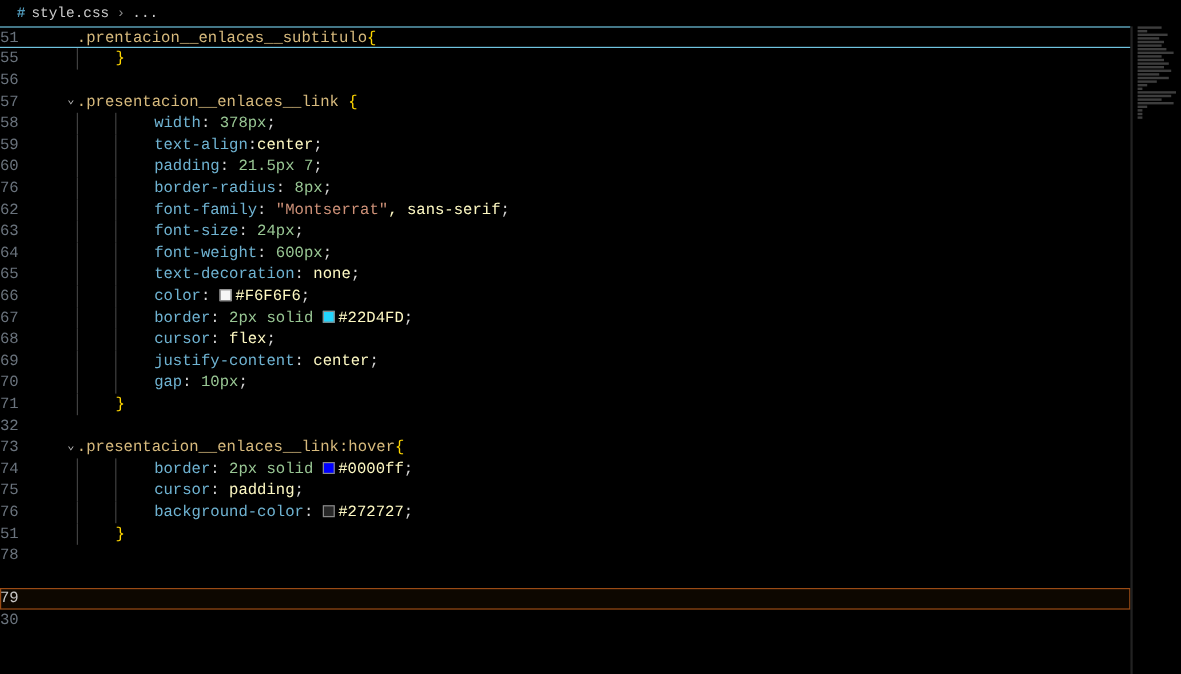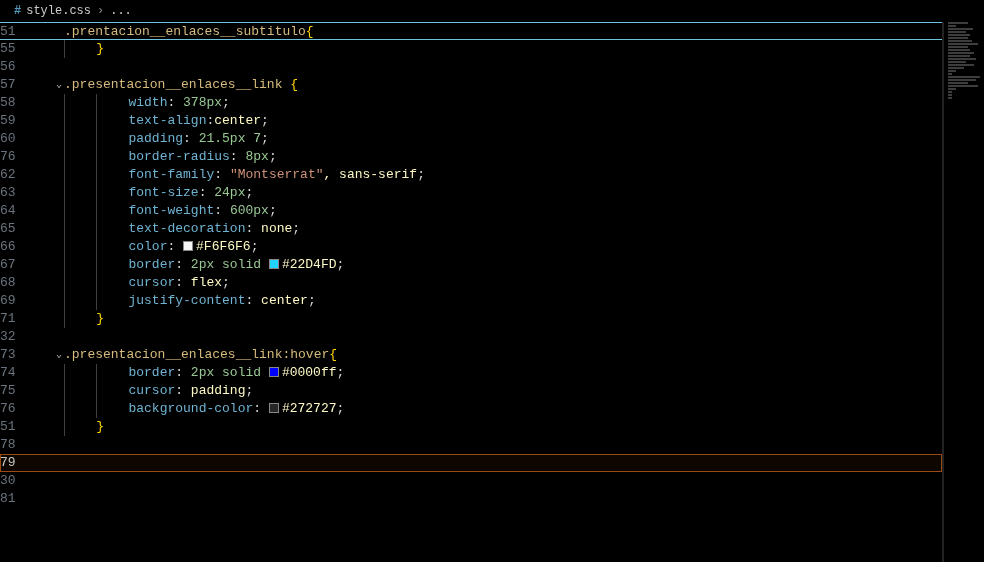--- a/index.html
+++ b/index.html
@@ -87,20 +87,21 @@
     border: 1px solid #888;
     vertical-align: middle;
     margin-right: 3px;
     position: relative;
     top: -1px;
   }
   .cursor-line {
     background: rgba(255,140,0,0.05);
     outline: 1px solid #9a4b15;
     outline-offset: -1px;
+    margin-top: 18px;
   }
   .cursor-line .gutter { color: #c6c6c6; }
   .minimap {
     position: absolute;
     top: 22px;
     right: 0;
     width: 40px;
     height: 540px;
     background: #000;
     opacity: 0.6;
@@ -150,31 +151,31 @@
         <div class="line"><div class="gutter">60</div><div class="code"><span class="indent-guide" style="margin-left:0px;">&nbsp;&nbsp;&nbsp;&nbsp;</span><span class="indent-guide" style="margin-left:0px;">&nbsp;&nbsp;&nbsp;&nbsp;</span><span class="prop">padding</span><span class="punc">: </span><span class="num">21.5px 7</span><span class="punc">;</span></div></div>
         <div class="line"><div class="gutter">76</div><div class="code"><span class="indent-guide" style="margin-left:0px;">&nbsp;&nbsp;&nbsp;&nbsp;</span><span class="indent-guide" style="margin-left:0px;">&nbsp;&nbsp;&nbsp;&nbsp;</span><span class="prop">border-radius</span><span class="punc">: </span><span class="num">8px</span><span class="punc">;</span></div></div>
         <div class="line"><div class="gutter">62</div><div class="code"><span class="indent-guide" style="margin-left:0px;">&nbsp;&nbsp;&nbsp;&nbsp;</span><span class="indent-guide" style="margin-left:0px;">&nbsp;&nbsp;&nbsp;&nbsp;</span><span class="prop">font-family</span><span class="punc">: </span><span class="str">"Montserrat"</span><span class="val">, sans-serif</span><span class="punc">;</span></div></div>
         <div class="line"><div class="gutter">63</div><div class="code"><span class="indent-guide" style="margin-left:0px;">&nbsp;&nbsp;&nbsp;&nbsp;</span><span class="indent-guide" style="margin-left:0px;">&nbsp;&nbsp;&nbsp;&nbsp;</span><span class="prop">font-size</span><span class="punc">: </span><span class="num">24px</span><span class="punc">;</span></div></div>
         <div class="line"><div class="gutter">64</div><div class="code"><span class="indent-guide" style="margin-left:0px;">&nbsp;&nbsp;&nbsp;&nbsp;</span><span class="indent-guide" style="margin-left:0px;">&nbsp;&nbsp;&nbsp;&nbsp;</span><span class="prop">font-weight</span><span class="punc">: </span><span class="num">600px</span><span class="punc">;</span></div></div>
         <div class="line"><div class="gutter">65</div><div class="code"><span class="indent-guide" style="margin-left:0px;">&nbsp;&nbsp;&nbsp;&nbsp;</span><span class="indent-guide" style="margin-left:0px;">&nbsp;&nbsp;&nbsp;&nbsp;</span><span class="prop">text-decoration</span><span class="punc">: </span><span class="val">none</span><span class="punc">;</span></div></div>
         <div class="line"><div class="gutter">66</div><div class="code"><span class="indent-guide" style="margin-left:0px;">&nbsp;&nbsp;&nbsp;&nbsp;</span><span class="indent-guide" style="margin-left:0px;">&nbsp;&nbsp;&nbsp;&nbsp;</span><span class="prop">color</span><span class="punc">: </span><span class="swatch" style="background:#F6F6F6"></span><span class="val">#F6F6F6</span><span class="punc">;</span></div></div>
         <div class="line"><div class="gutter">67</div><div class="code"><span class="indent-guide" style="margin-left:0px;">&nbsp;&nbsp;&nbsp;&nbsp;</span><span class="indent-guide" style="margin-left:0px;">&nbsp;&nbsp;&nbsp;&nbsp;</span><span class="prop">border</span><span class="punc">: </span><span class="num">2px solid </span><span class="swatch" style="background:#22D4FD"></span><span class="val">#22D4FD</span><span class="punc">;</span></div></div>
         <div class="line"><div class="gutter">68</div><div class="code"><span class="indent-guide" style="margin-left:0px;">&nbsp;&nbsp;&nbsp;&nbsp;</span><span class="indent-guide" style="margin-left:0px;">&nbsp;&nbsp;&nbsp;&nbsp;</span><span class="prop">cursor</span><span class="punc">: </span><span class="val">flex</span><span class="punc">;</span></div></div>
         <div class="line"><div class="gutter">69</div><div class="code"><span class="indent-guide" style="margin-left:0px;">&nbsp;&nbsp;&nbsp;&nbsp;</span><span class="indent-guide" style="margin-left:0px;">&nbsp;&nbsp;&nbsp;&nbsp;</span><span class="prop">justify-content</span><span class="punc">: </span><span class="val">center</span><span class="punc">;</span></div></div>
+        <div class="line"><div class="gutter">70</div><div class="code"><span class="indent-guide" style="margin-left:0px;">&nbsp;&nbsp;&nbsp;&nbsp;</span><span class="indent-guide" style="margin-left:0px;">&nbsp;&nbsp;&nbsp;&nbsp;</span><span class="prop">gap</span><span class="punc">: </span><span class="num">10px</span><span class="punc">;</span></div></div>
         <div class="line"><div class="gutter">71</div><div class="code"><span class="indent-guide" style="margin-left:0px;">&nbsp;&nbsp;&nbsp;&nbsp;</span><span class="brace">}</span></div></div>
         <div class="line"><div class="gutter">32</div><div class="code"><span></span></div></div>
         <div class="line"><div class="gutter">73<span class="fold">⌄</span></div><div class="code"><span class="sel">.presentacion__enlaces__link:hover</span><span class="brace">{</span></div></div>
         <div class="line"><div class="gutter">74</div><div class="code"><span class="indent-guide" style="margin-left:0px;">&nbsp;&nbsp;&nbsp;&nbsp;</span><span class="indent-guide" style="margin-left:0px;">&nbsp;&nbsp;&nbsp;&nbsp;</span><span class="prop">border</span><span class="punc">: </span><span class="num">2px solid </span><span class="swatch" style="background:#0000ff"></span><span class="val">#0000ff</span><span class="punc">;</span></div></div>
         <div class="line"><div class="gutter">75</div><div class="code"><span class="indent-guide" style="margin-left:0px;">&nbsp;&nbsp;&nbsp;&nbsp;</span><span class="indent-guide" style="margin-left:0px;">&nbsp;&nbsp;&nbsp;&nbsp;</span><span class="prop">cursor</span><span class="punc">: </span><span class="val">padding</span><span class="punc">;</span></div></div>
         <div class="line"><div class="gutter">76</div><div class="code"><span class="indent-guide" style="margin-left:0px;">&nbsp;&nbsp;&nbsp;&nbsp;</span><span class="indent-guide" style="margin-left:0px;">&nbsp;&nbsp;&nbsp;&nbsp;</span><span class="prop">background-color</span><span class="punc">: </span><span class="swatch" style="background:#272727"></span><span class="val">#272727</span><span class="punc">;</span></div></div>
         <div class="line"><div class="gutter">51</div><div class="code"><span class="indent-guide" style="margin-left:0px;">&nbsp;&nbsp;&nbsp;&nbsp;</span><span class="brace">}</span></div></div>
         <div class="line"><div class="gutter">78</div><div class="code"><span></span></div></div>
         <div class="line cursor-line"><div class="gutter">79</div><div class="code"><span></span></div></div>
         <div class="line"><div class="gutter">30</div><div class="code"><span></span></div></div>
-        <div class="line"><div class="gutter">81</div><div class="code"><span></span></div></div>
       </div>
   </div>
 </div>
 
 <div class="scrollbar-slit"></div>
 <div class="minimap" id="minimap">
     <div class="minimap-line" style="width: 20px; margin-left: 4px;"></div>
     <div class="minimap-line" style="width: 8px; margin-left: 4px;"></div>
     <div class="minimap-line" style="width: 25px; margin-left: 4px;"></div>
     <div class="minimap-line" style="width: 18px; margin-left: 4px;"></div>

